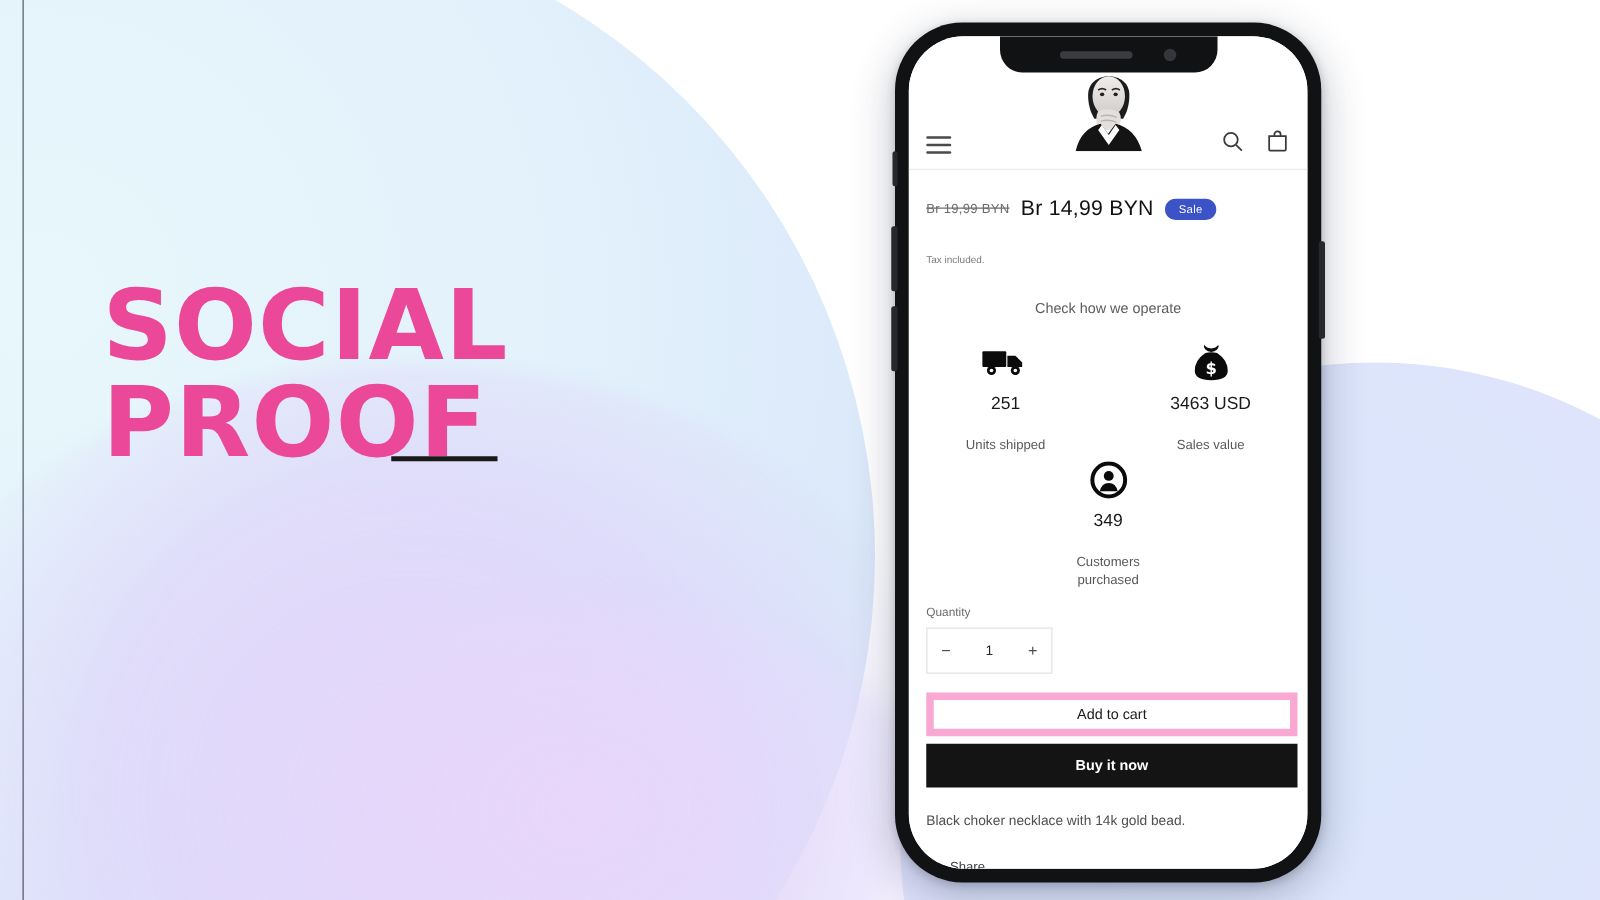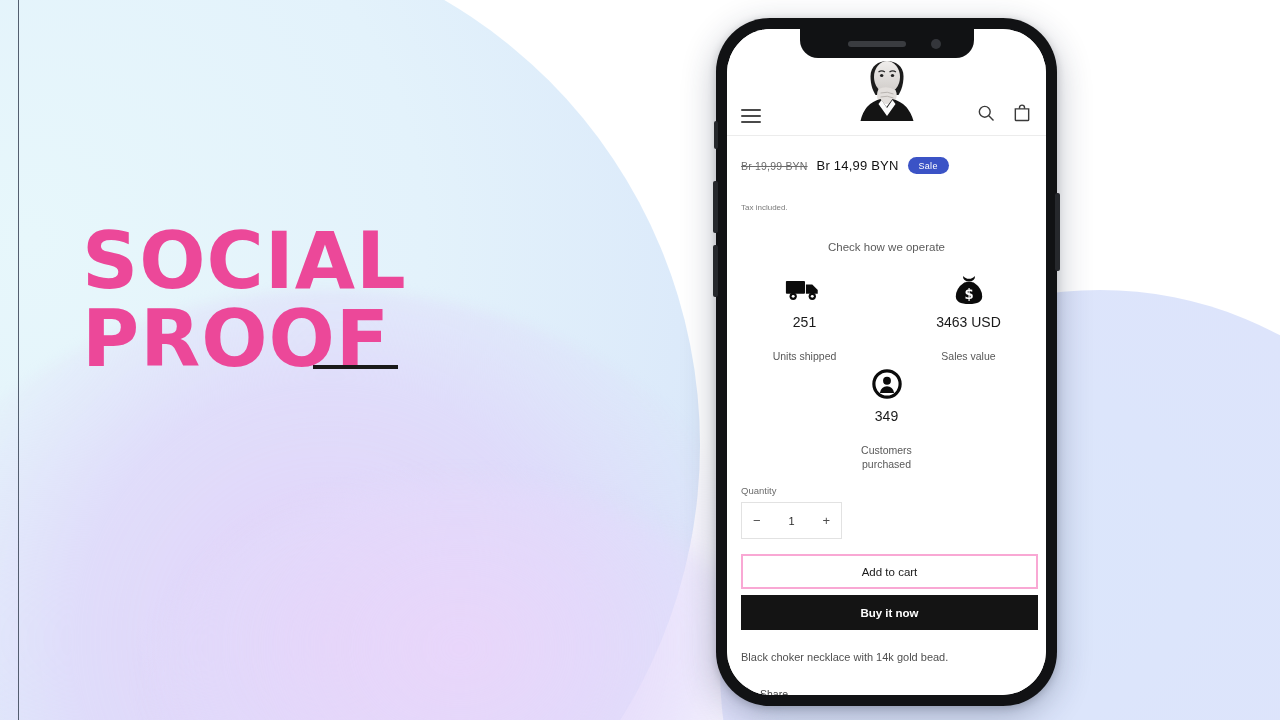--- a/index.html
+++ b/index.html
@@ -100,21 +100,21 @@
     width:73px; height:71px; overflow:hidden; background:#fff;
   }
   .hdr-right { display:flex; align-items:center; gap:16px; }
   .icon-btn { width:20px; height:20px; color:#3a3a3a; cursor:pointer; display:block; }
 
   .price-row {
     position:absolute; left:0; top:128px; width:100%;
     padding:0 14px; display:flex; align-items:center; gap:9px;text-align:right;
   }
   .price-old { font-size:10.5px; color:#6d6d6d; text-decoration:line-through; letter-spacing:.2px; }
-  .price-new { font-size:13px; color:#121212; letter-spacing:.2px; }
+  .price-new { font-size:17px; color:#121212; letter-spacing:.2px; }
   .sale-badge {
     font-size:9px; color:#ffffff; background:#3b53c6;
     border-radius:11px; padding:3.5px 11px; letter-spacing:.3px;
   }
   .tax-note { position:absolute; left:14px; top:174px; font-size:8px; color:#7b7b7b; }
 
   .section-title {
     position:absolute; left:0; top:212px; width:100%;
     text-align:center; font-size:11.5px; color:#5b5b5b;
   }
@@ -134,21 +134,21 @@
     position:absolute; left:14px; top:473px;
     width:101px; height:37px; border:1px solid #e2e2e2;
     display:flex; align-items:center; justify-content:space-between;
     padding:0 11px;
   }
   .qty-btn { font-size:13px; color:#4d4d4d; cursor:pointer; user-select:none; }
   .qty-val { font-size:11px; color:#2a2a2a; }
 
   .btn-add {
     position:absolute; left:14px; top:525px; width:297px; height:35px;
-    border:2px solid #f9a8d4; background:#fff; color:#1a1a1a;
+    border:6px solid #f9a8d4; background:#fff; color:#1a1a1a;
     font-size:11.5px; display:flex; align-items:center; justify-content:center;
     cursor:pointer;
   }
   .btn-buy {
     position:absolute; left:14px; top:566px; width:297px; height:35px;
     background:#141414; color:#ffffff; font-size:11.5px; font-weight:700;
     display:flex; align-items:center; justify-content:center; cursor:pointer;
   }
   .prod-desc { position:absolute; left:14px; top:622px; width:297px; font-size:11px; color:#4f4f4f; }
   .share-row {

